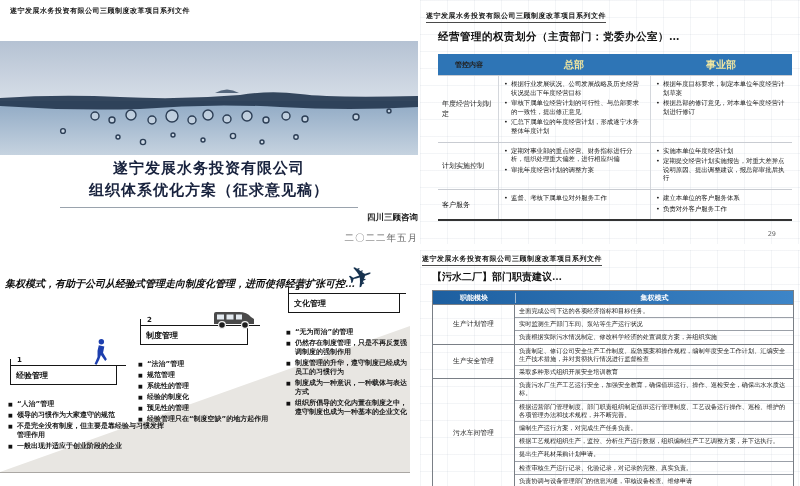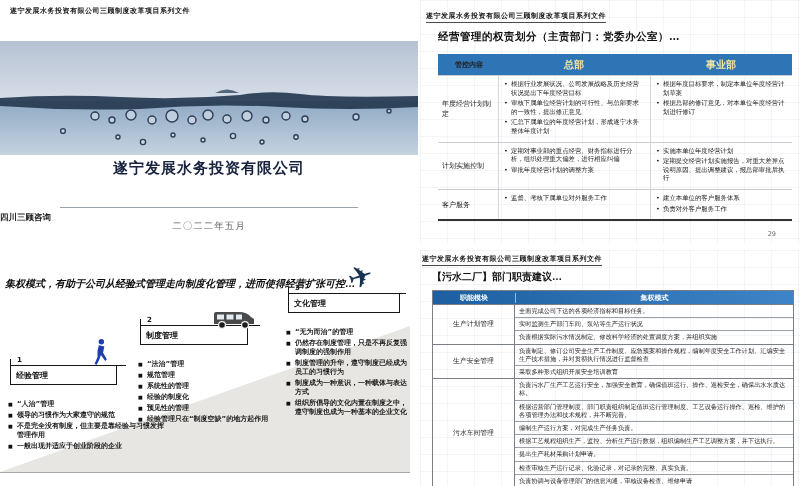--- a/index.html
+++ b/index.html
@@ -20,22 +20,22 @@
   }
   .header-rule{position:absolute;height:1px;background:#4a4a4a;}
 
   
   #slide-tl{left:0;top:0;width:418px;height:250px;}
   #water-photo{position:absolute;left:0;top:41px;width:418px;height:114px;display:block;}
   .tl-title{position:absolute;width:100%;text-align:center;font-weight:bold;color:#18223d;font-size:15px;letter-spacing:1px;}
   #tl-title1{top:159px;}
   #tl-title2{top:181px;}
   #tl-divider{position:absolute;top:207px;left:60px;width:298px;height:1px;background:#9aa3ad;}
-  #tl-author{position:absolute;top:212px;width:100%;text-align:left;font-size:8.5px;font-weight:bold;color:#222;}
-  #tl-date{position:absolute;top:220px;width:100%;text-align:center;font-size:9.5px;color:#666;letter-spacing:1px;}
+  #tl-author{position:absolute;top:212px;width:100%;text-align:right;font-size:8.5px;font-weight:bold;color:#222;}
+  #tl-date{position:absolute;top:232px;width:100%;text-align:right;font-size:9.5px;color:#666;letter-spacing:1px;}
 
   
   #slide-bl{left:0;top:250px;width:412px;height:236px;}
   #bl-title{position:absolute;left:5px;top:4px;width:402px;font-size:10px;font-weight:bold;font-style:italic;color:#0d0d0d;margin-top:23px;}
   #bl-slope{position:absolute;left:0;top:22px;width:410px;height:200px;background:#e8e6e2;
     clip-path:polygon(0% 100%, 100% 27%, 100% 100%);}
   #bl-baseline{position:absolute;left:0;top:222px;width:410px;height:1px;background:#aaa7a3;}
   .stage{position:absolute;}
   .stage-line{position:absolute;border-top:1.5px solid #161616;}
   .stage-line::before{content:"";position:absolute;left:0;top:-7px;height:7px;border-left:1.5px solid #161616;}
@@ -127,20 +127,21 @@
       <circle cx="118" cy="96" r="2"></circle>
         <circle cx="143" cy="101" r="2.6"></circle>
         <circle cx="173" cy="94" r="2"></circle>
       <circle cx="203" cy="99" r="2"></circle>
         <circle cx="233" cy="95" r="2.6"></circle>
         <circle cx="262" cy="101" r="2"></circle>
       <circle cx="296" cy="96" r="2.2"></circle>
     </g>
   </svg>
   <div class="tl-title" id="tl-title1">遂宁发展水务投资有限公司</div>
+  <div class="tl-title" id="tl-title2">组织体系优化方案（征求意见稿）</div>
   <div id="tl-divider"></div>
   <div id="tl-author">四川三顾咨询</div>
   <div id="tl-date">二〇二二年五月</div>
 </div>
 
 <div class="slide" id="slide-bl">
   <div id="bl-title">集权模式，有助于公司从经验式管理走向制度化管理，进而使得经营扩张可控…</div>
   <div id="bl-slope"></div>
   <div id="bl-baseline"></div>
 

